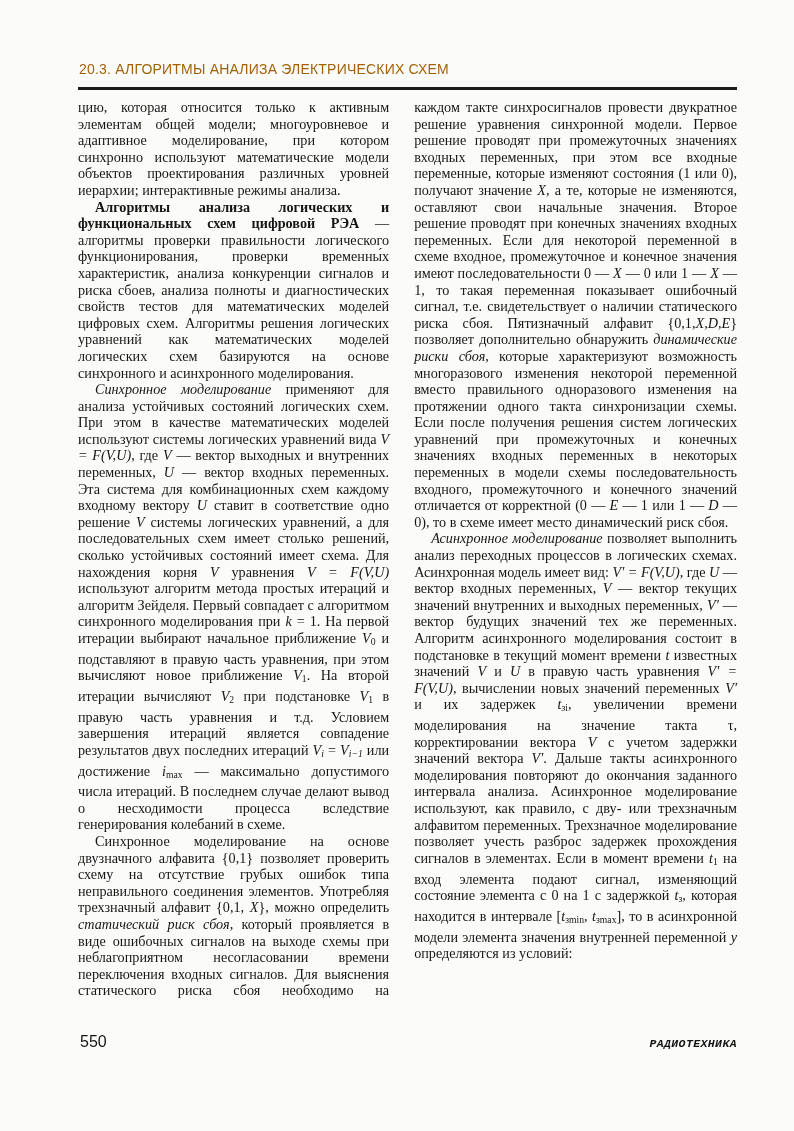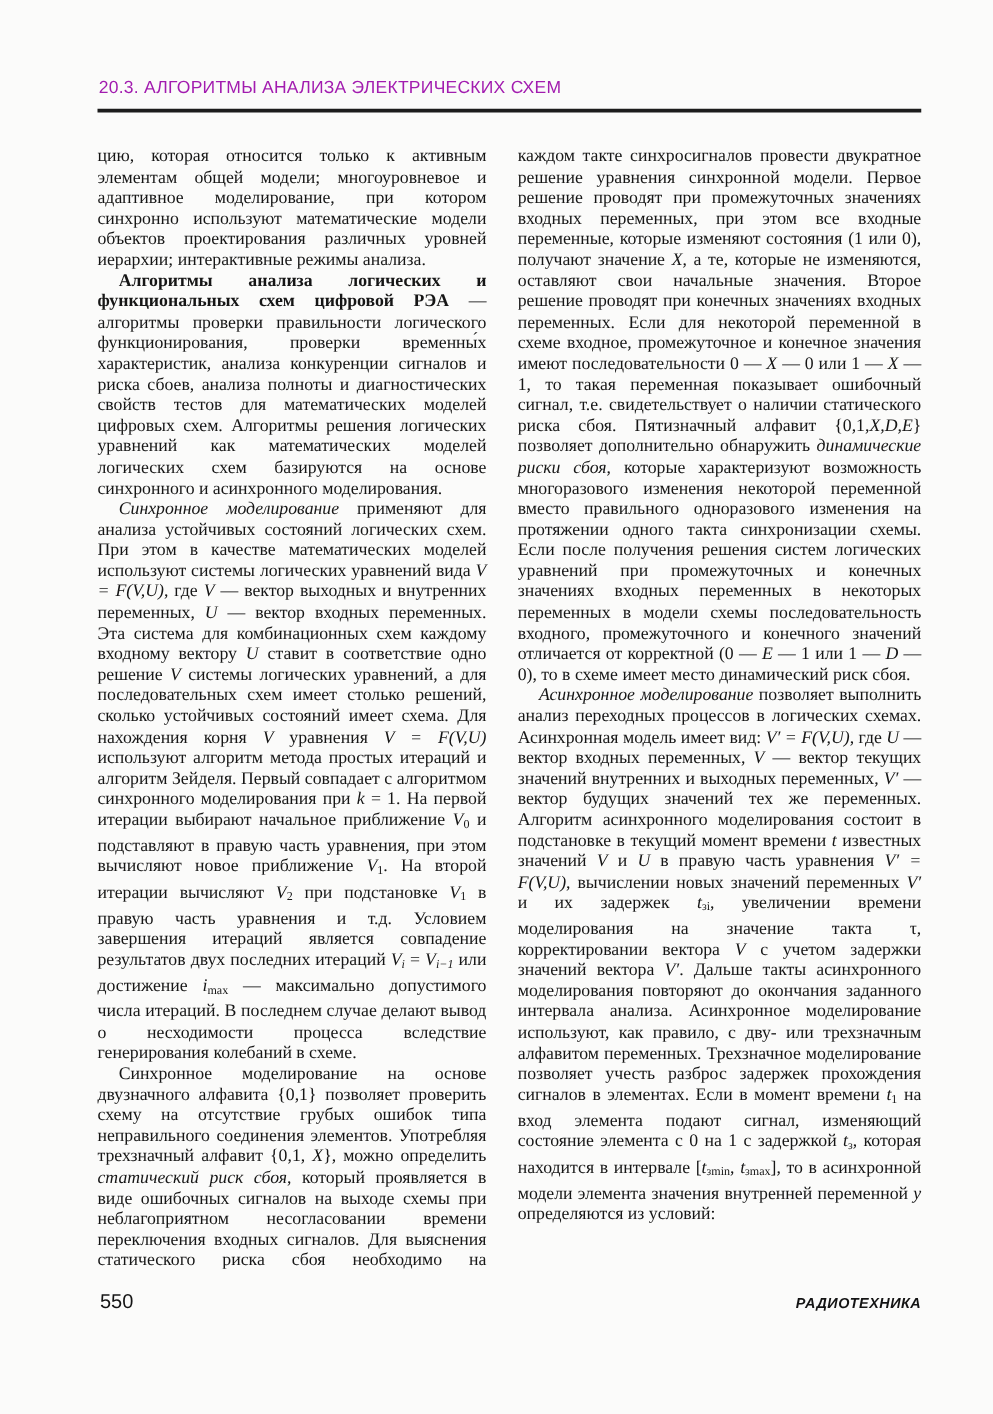--- a/index.html
+++ b/index.html
@@ -13,33 +13,33 @@
   }
   .page { position: absolute; inset: 0; }
 
   .running-head {
     position: absolute;
     left: 79px; top: 61px; width: 658px;
     font-family: "Liberation Sans", sans-serif;
     font-size: 14px;
     font-weight: 500;
     letter-spacing: 0.2px;
-    color: #a21caf;
+    color: #a16207;
     white-space: nowrap;
   }
   .head-rule {
     position: absolute;
     left: 78px; top: 87px;
     width: 659px; height: 3px;
     background: #1c1c1c;
   }
 
   .columns {
     position: absolute;
-    left: 78px; top: 117px;
+    left: 78px; top: 99px;
     width: 659px;
     display: flex;
     gap: 25px;
     font-family: Liberation Serif, serif;
   }
   .col {
     font-size: 14.2px;
     line-height: 16.6px;
     text-align: justify;
     hyphens: auto;
@@ -61,21 +61,21 @@
   .footer-page-number {
     position: absolute;
     left: 80px; top: 1033px;
     font-family: "Liberation Sans", sans-serif;
     font-size: 16px;
     color: #141414;
   }
   .footer-journal {
     position: absolute;
     right: 57px; top: 1037px;
-    font-family: Liberation Sans, sans-serif;
+    font-family: Liberation Mono, monospace;
     font-size: 11.5px;
     font-weight: 600;
     font-style: italic;
     letter-spacing: 0.4px;
     color: #141414;
   }
 </style>
 </head>
 <body>
 

